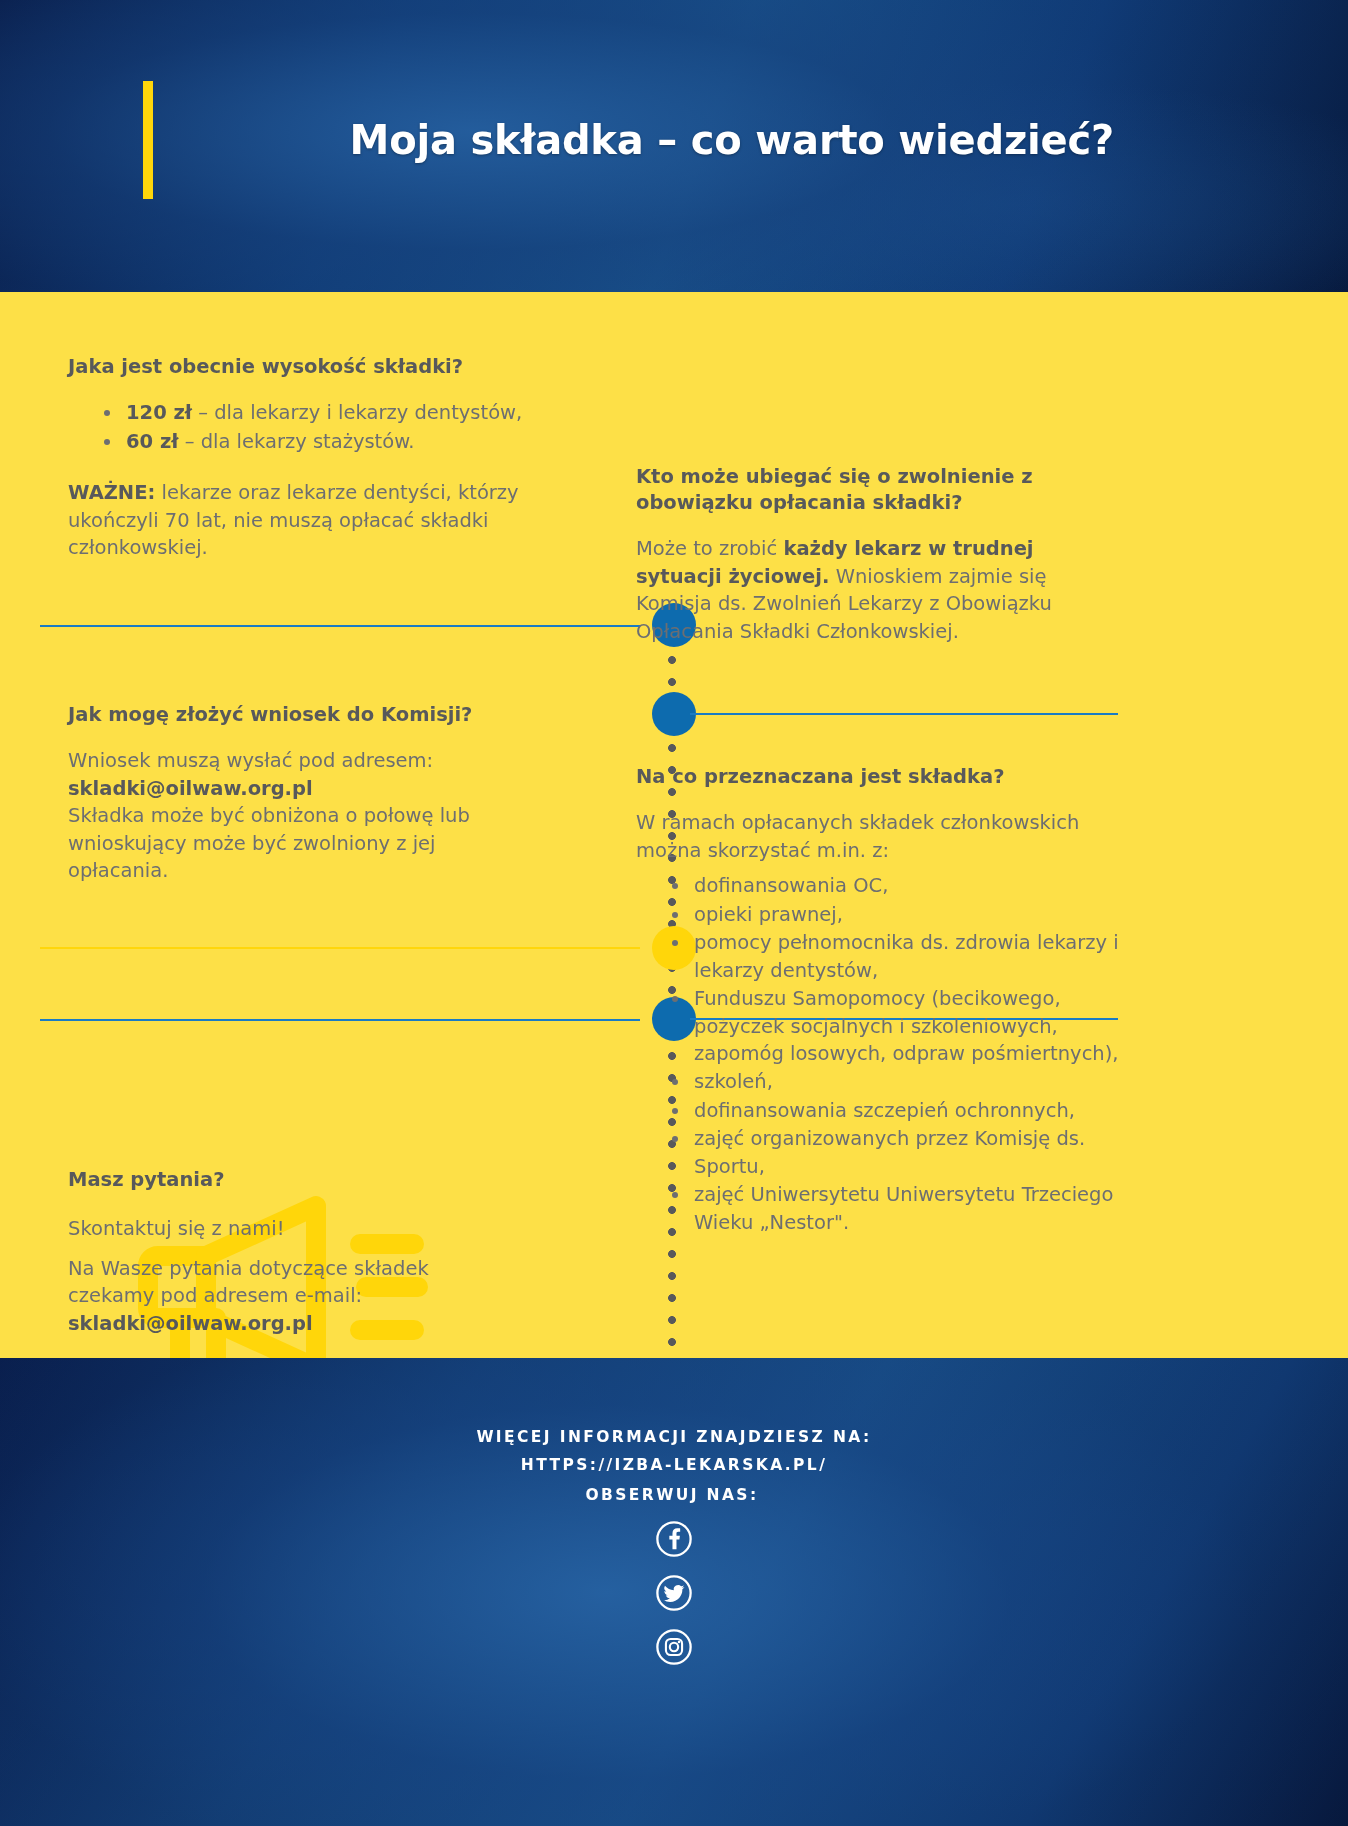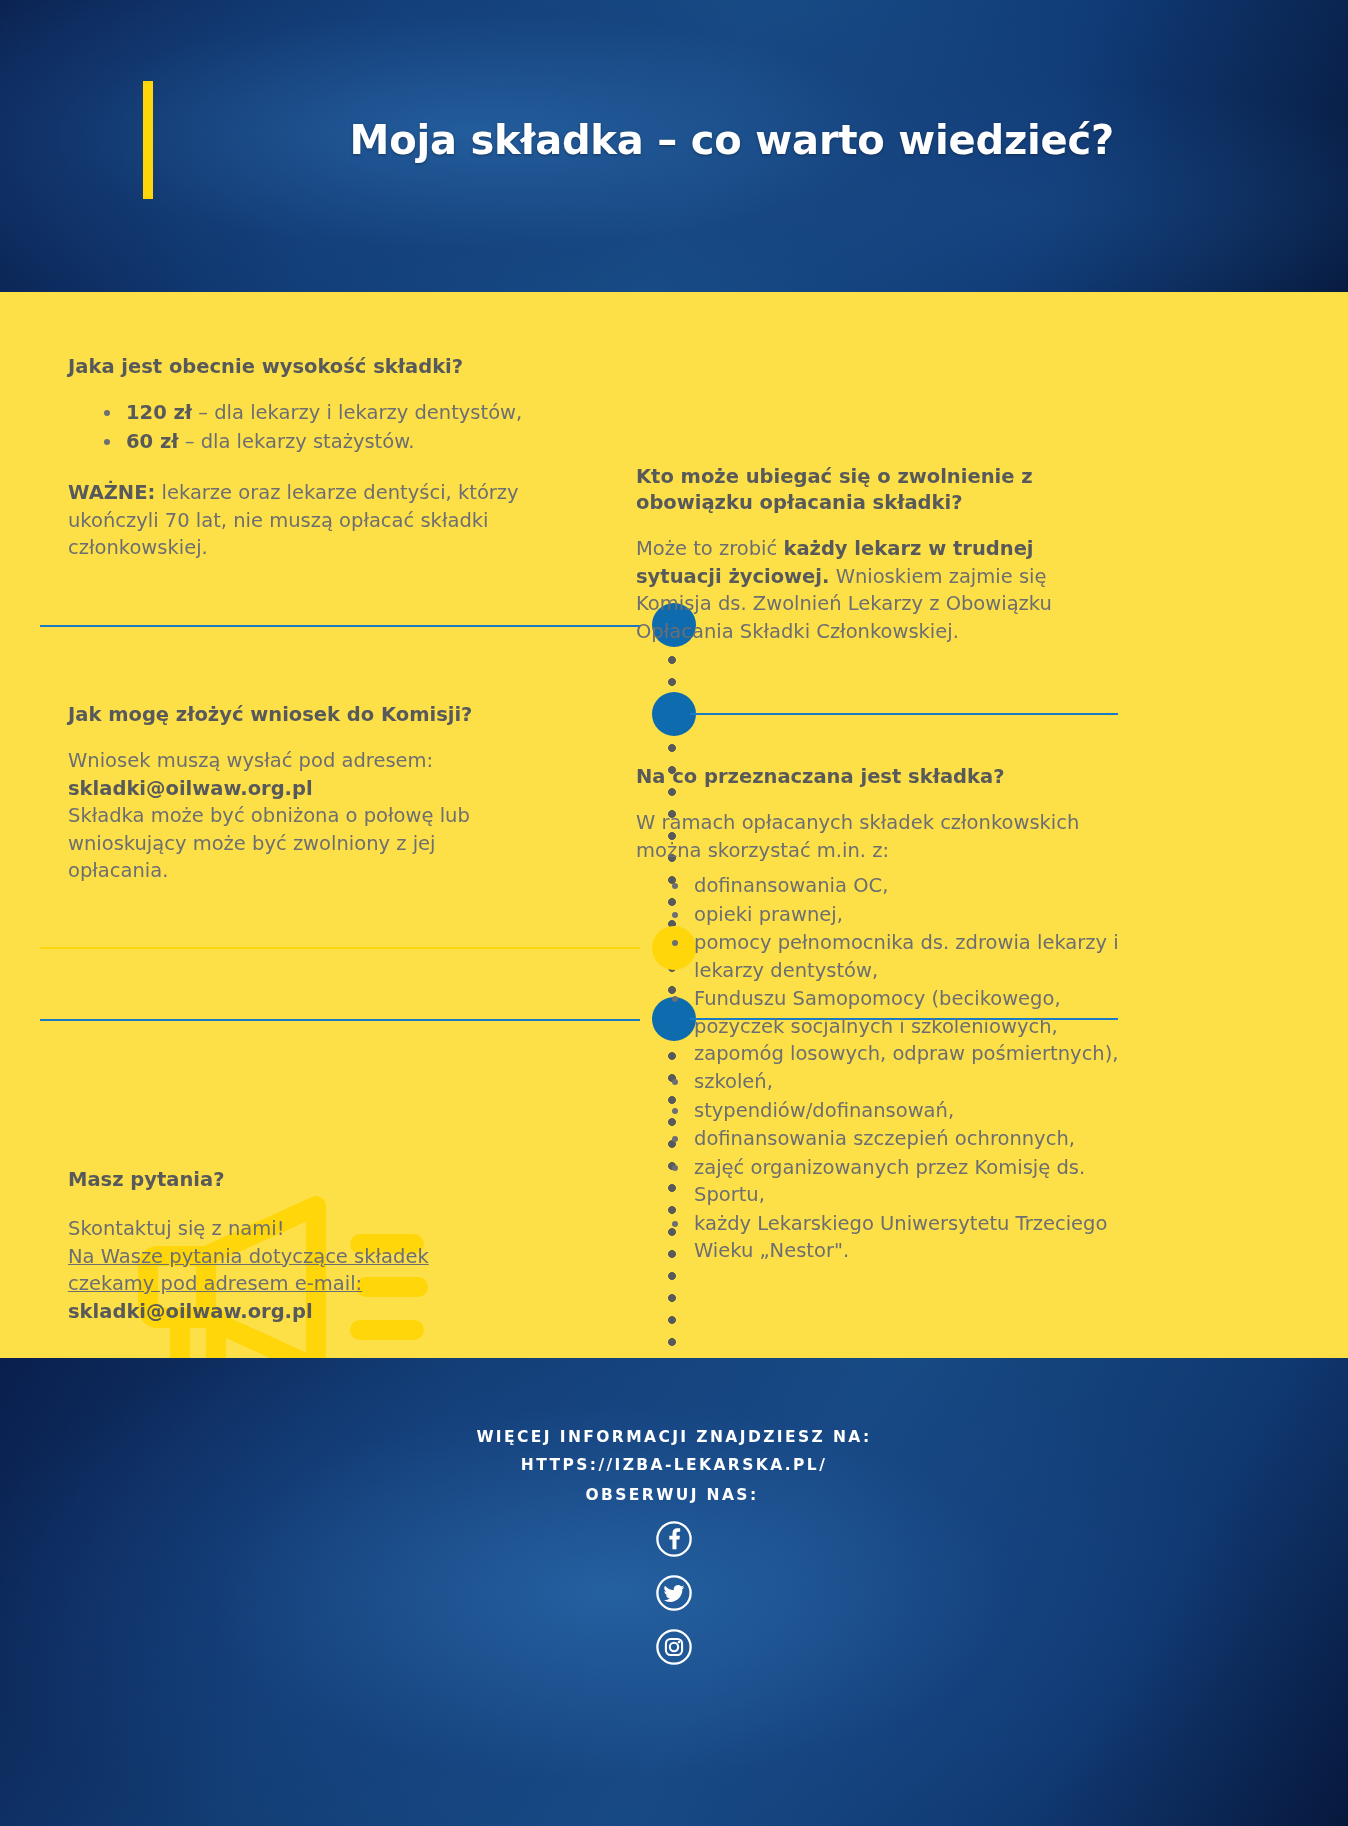--- a/index.html
+++ b/index.html
@@ -220,42 +220,41 @@
         <path d="M232 60 h54"></path>
         <path d="M238 103 h52"></path>
         <path d="M232 146 h54"></path>
       </g>
     </svg>
   </div>
 
   <div class="block" style="left:68px; top:875px; width:450px;">
     <div class="q-head" style="margin-bottom:22px;">Masz pytania?</div>
     <p class="para">Skontaktuj się z nami!</p>
-    <p class="para" style="margin-top:0;text-decoration:underline;">Na Wasze pytania dotyczące składek czekamy pod adresem e-mail:</p>
+    <p class="para" style="margin-top:12px;">Na Wasze pytania dotyczące składek czekamy pod adresem e-mail:</p>
     <p class="para" style="margin-top:0;"><b>skladki@oilwaw.org.pl</b></p>
   </div>
 
   <div class="block" style="left:636px; top:172px; width:470px;">
     <div class="q-head">Kto może ubiegać się o zwolnienie z obowiązku opłacania składki?</div>
     <p class="para"><span>Może to zrobić </span><b>każdy lekarz w trudnej sytuacji życiowej.</b><span> Wnioskiem zajmie się Komisja ds. Zwolnień Lekarzy z Obowiązku Opłacania Składki Członkowskiej.</span></p>
   </div>
 
   <div class="block" style="left:636px; top:472px; width:500px;">
     <div class="q-head">Na co przeznaczana jest składka?</div>
     <p class="para" style="margin-bottom:8px;">W ramach opłacanych składek członkowskich można skorzystać m.in. z:</p>
     <ul class="bl">
       <li>dofinansowania OC,</li>
       <li>opieki prawnej,</li>
       <li>pomocy pełnomocnika ds. zdrowia lekarzy i lekarzy dentystów,</li>
       <li>Funduszu Samopomocy (becikowego, pożyczek socjalnych i szkoleniowych, zapomóg losowych, odpraw pośmiertnych),</li>
       <li>szkoleń,</li>
-      <li>stypendiów/dofinansowań,</li>
       <li>dofinansowania szczepień ochronnych,</li>
       <li>zajęć  organizowanych przez Komisję ds. Sportu,</li>
-      <li>każdy Lekarskiego Uniwersytetu Trzeciego Wieku  „Nestor".</li>
+      <li>zajęć Uniwersytetu Uniwersytetu Trzeciego Wieku  „Nestor".</li>
     </ul>
   </div>
 
 </div>
 
 <div class="footer"></div>
 
 <div class="footer-line" style="top:1428px;">WIĘCEJ INFORMACJI ZNAJDZIESZ NA:</div>
 <div class="footer-line" style="top:1456px;">HTTPS://IZBA-LEKARSKA.PL/</div>
 

